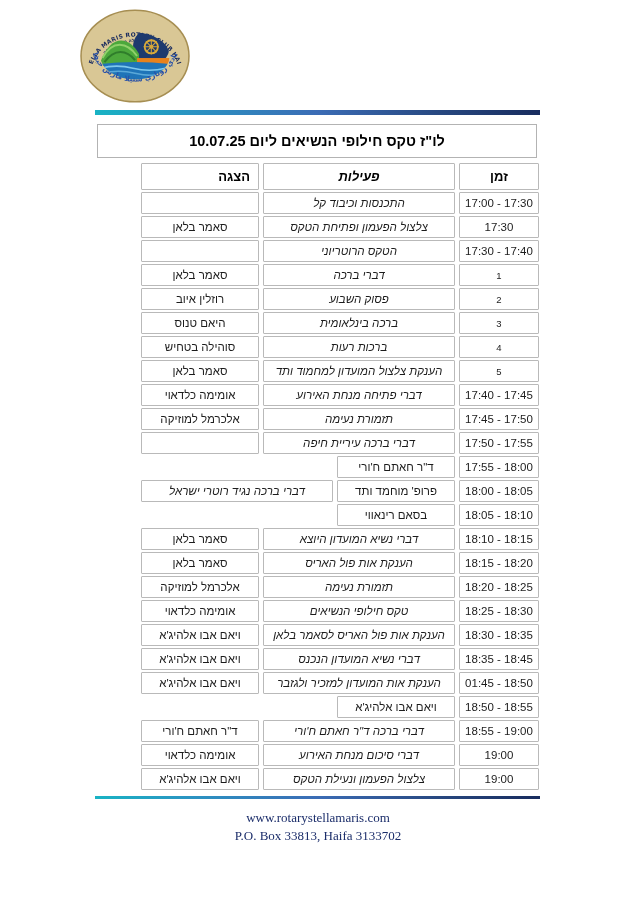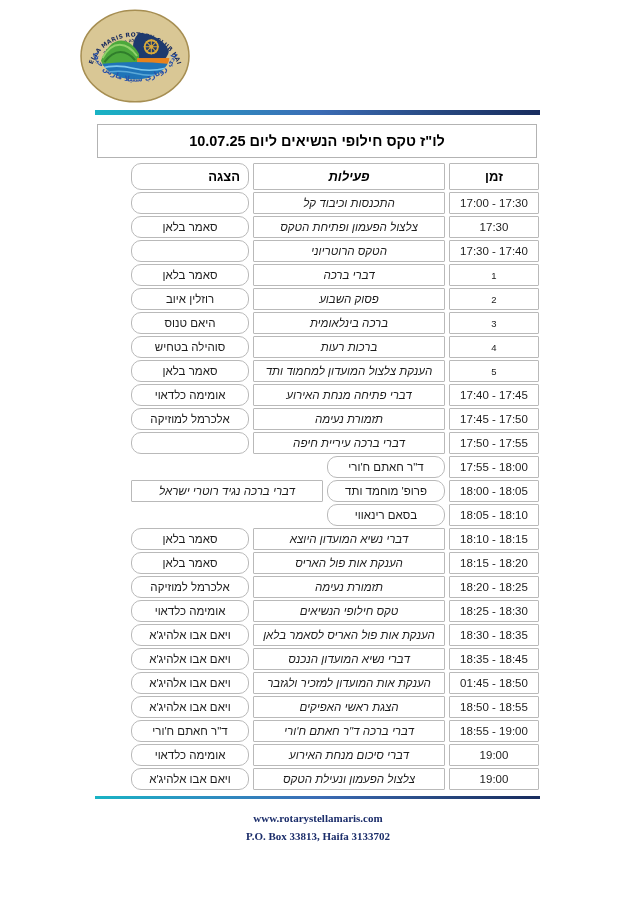--- a/index.html
+++ b/index.html
@@ -25,31 +25,31 @@
   }
 
   .sched { position:absolute; left:97px; top:163px; width:442px; direction:rtl; }
   .row { display:flex; column-gap:4px; margin-bottom:2px; }
   .cell {
     box-sizing:border-box; border:1px solid #b9b9b9; background:#fff;
     height:22px; display:flex; align-items:center; justify-content:center;
     font-size:11.5px; color:#1c1c1c; overflow:hidden; white-space:nowrap;
     border-radius:1px;
   }
-  .cell.time      { width:90px; direction:ltr; }
+  .cell.time      { width:80px; direction:ltr; }
   .cell.activity  { width:192px;font-style:italic; }
-  .cell.presenter { width:118px;border-radius:10px; }
+  .cell.presenter { width:118px; }
   .row.header .cell { height:27px; font-size:13px; font-weight:bold; color:#000; }
   .row.header .cell.presenter { justify-content:flex-start; padding-right:8px; }
   .cell.time.num { font-size:9.5px; color:#222; }
 
   .footer {
     position:absolute; left:0; top:809px; width:636px; text-align:center;
-    font-family:"Liberation Serif","DejaVu Serif",serif; font-weight:bold;
-    color:#1b2d6a; font-size:11px; line-height:18px;
+    font-family:"Liberation Serif","DejaVu Serif",serif; font-weight:normal;
+    color:#1b2d6a; font-size:13px; line-height:18px;
   }
   svg text { font-family:"DejaVu Sans",sans-serif; }
 </style>
 </head>
 <body>
 
 <div class="logo">
   <svg width="110" height="96" viewBox="0 0 108 92">
     <defs>
       <clipPath id="emblemClip">
@@ -222,21 +222,20 @@
   </div>
 
   <div class="row">
     <div class="cell time">01:45 - 18:50</div>
     <div class="cell activity">הענקת אות המועדון למזכיר ולגזבר</div>
     <div class="cell presenter">ויאם אבו אלהיג'א</div>
   </div>
 
   <div class="row">
     <div class="cell time">18:50 - 18:55</div>
-    <div class="cell activity">הצגת ראשי האפיקים</div>
     <div class="cell presenter">ויאם אבו אלהיג'א</div>
   </div>
 
   <div class="row">
     <div class="cell time">18:55 - 19:00</div>
     <div class="cell activity">דברי ברכה ד"ר חאתם ח'ורי</div>
     <div class="cell presenter">ד"ר חאתם ח'ורי</div>
   </div>
 
   <div class="row">

